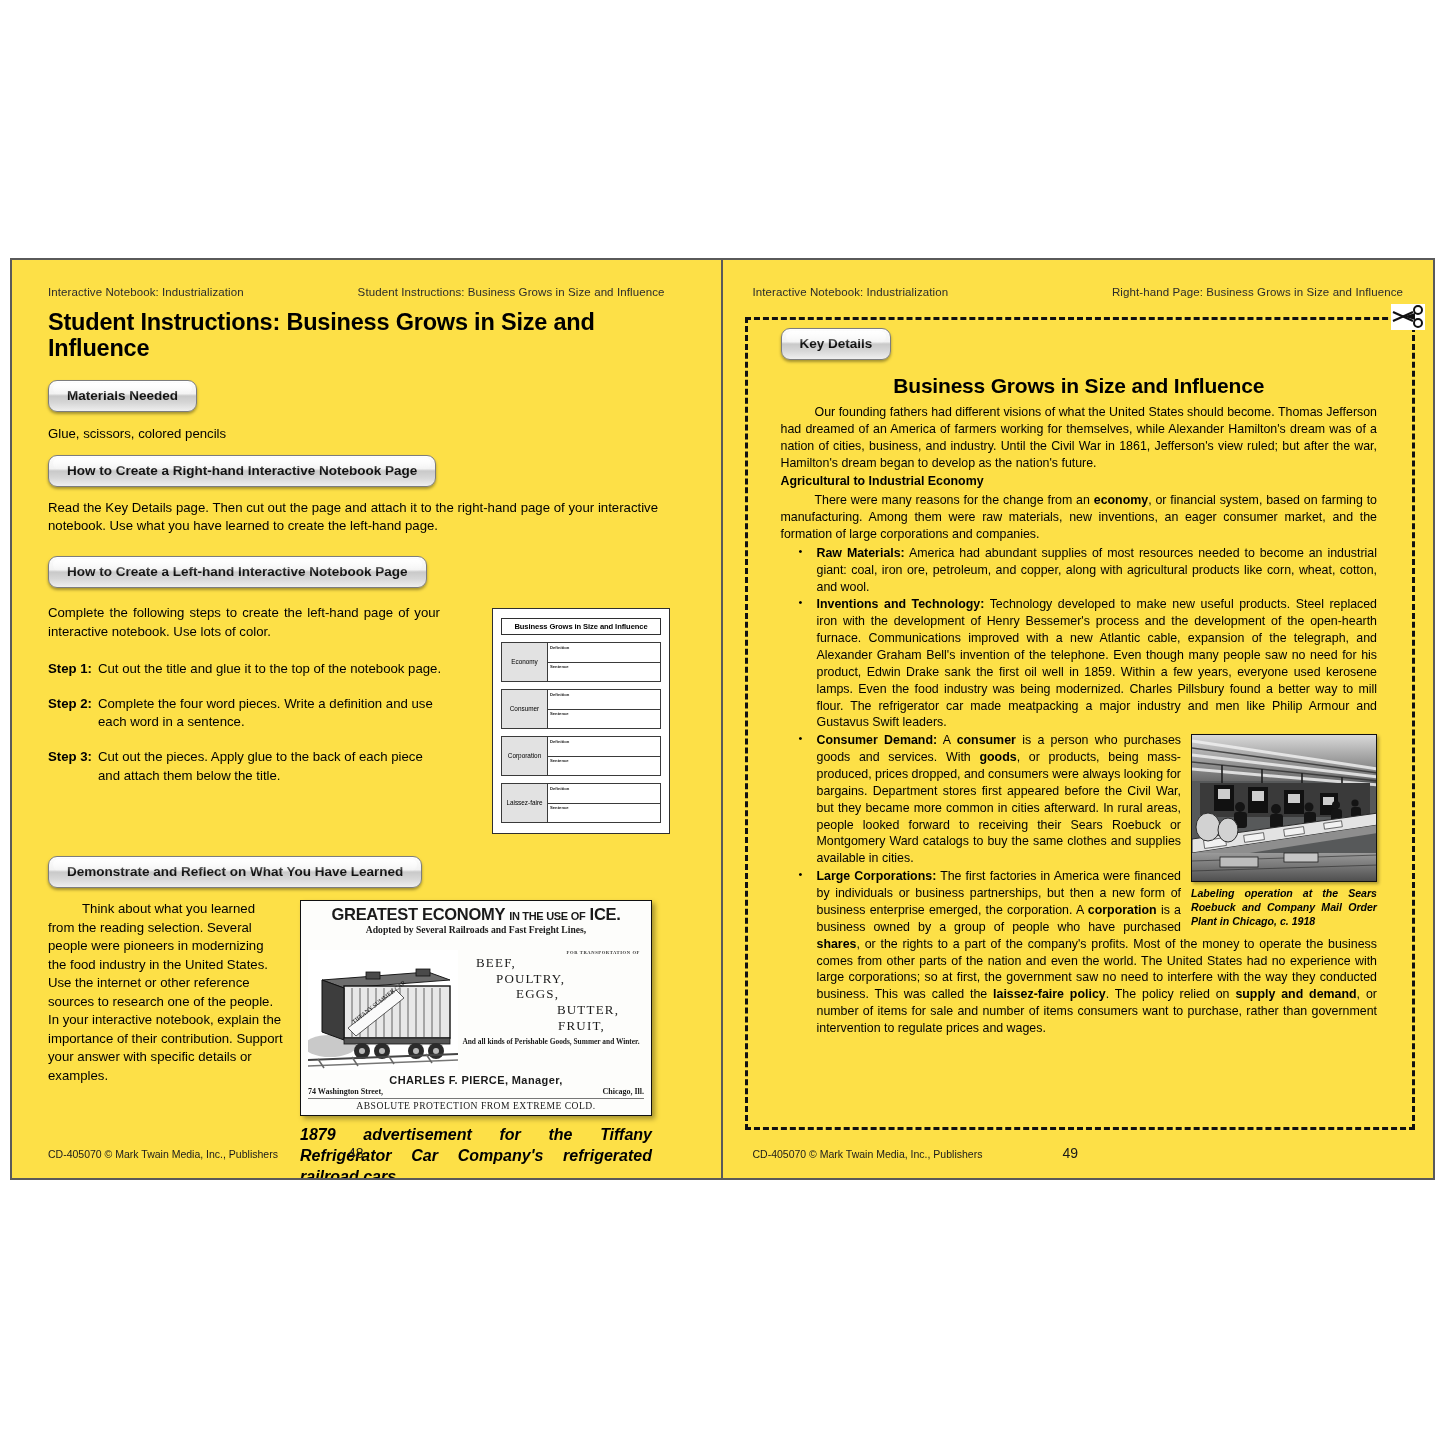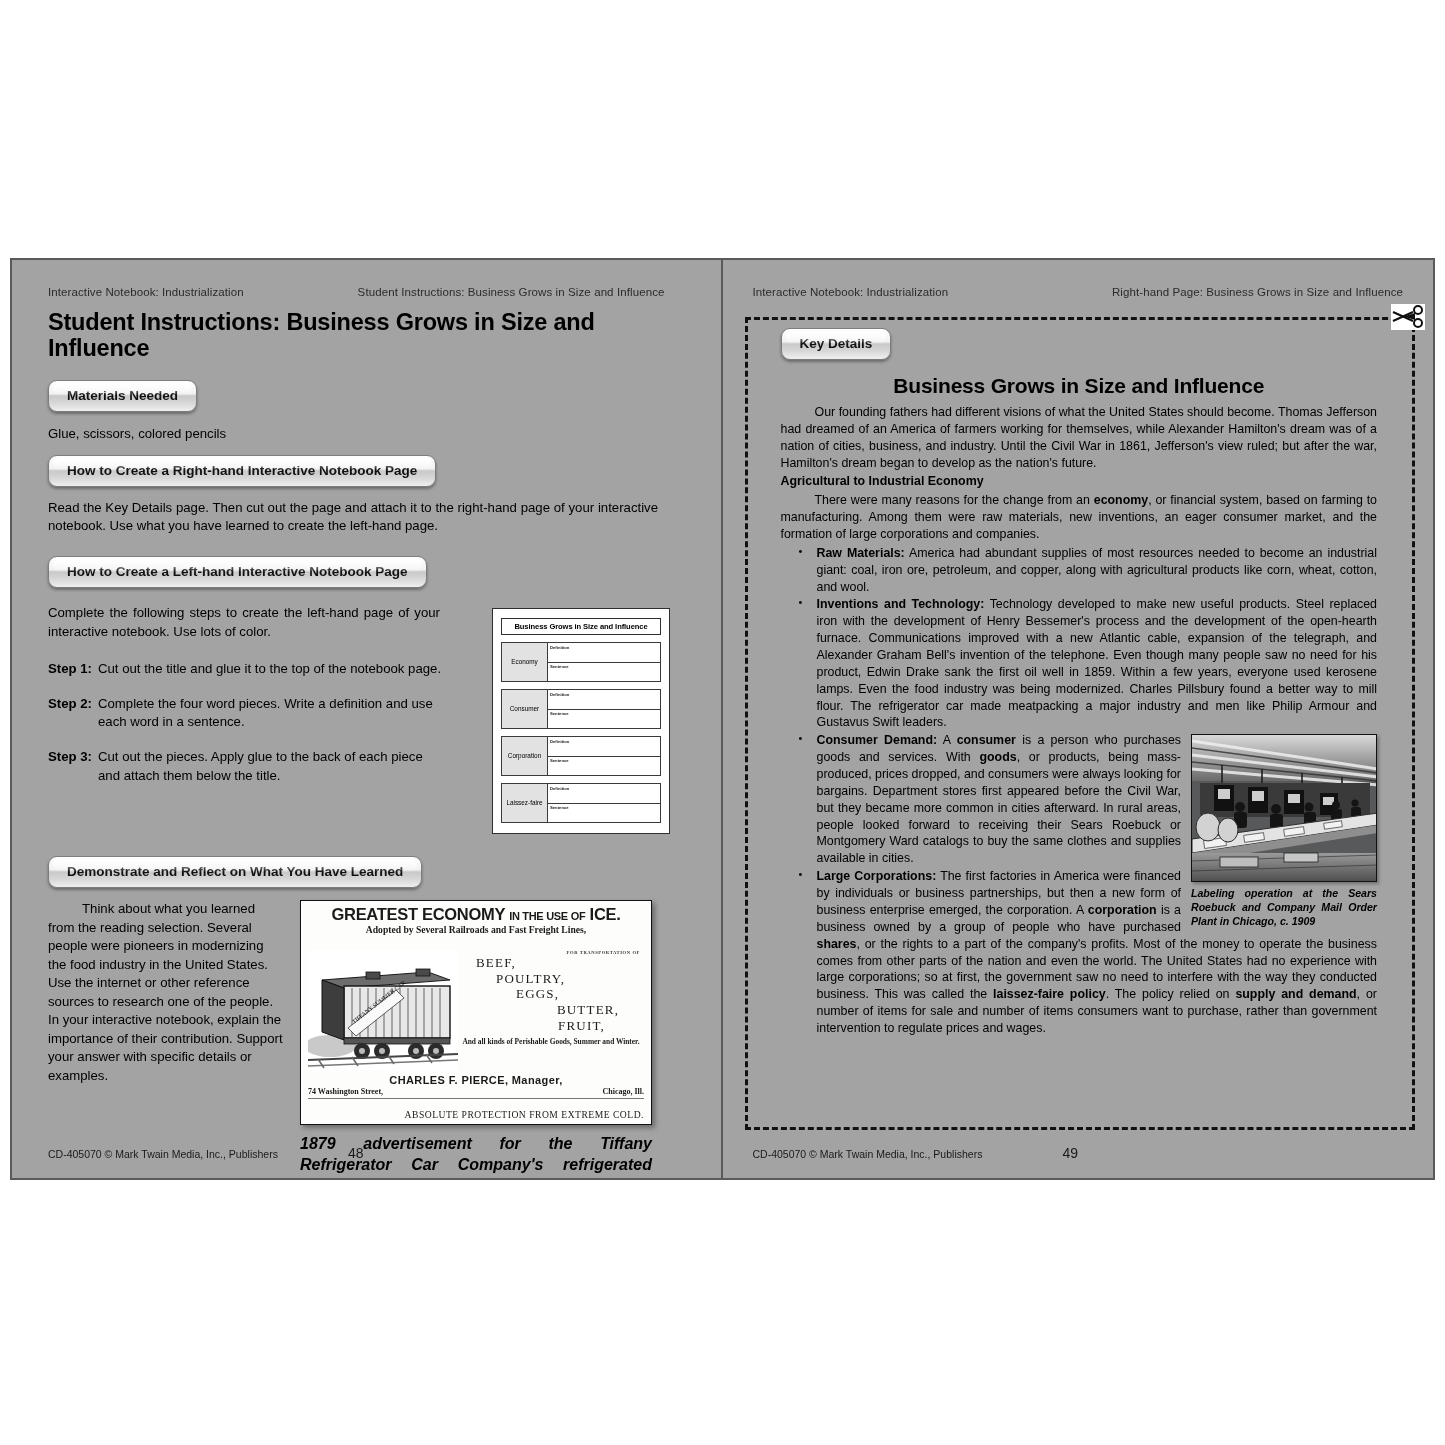--- a/index.html
+++ b/index.html
@@ -14,21 +14,21 @@
     position: absolute;
     left: 10px; top: 258px;
     width: 1425px; height: 922px;
     display: flex;
     background: #fff;
     border: 2px solid #5a5a5a;
   }
   .page {
     position: relative;
     height: 100%;
-    background: #a3a3a3;
+    background: #fde047;
     overflow: hidden;
   }
   .page-left  { width: 50%; border-right: 2px solid #5a5a5a; padding: 26px 30px 0 36px; }
   .page-right { width: 50%; padding: 26px 30px 0 30px; }
 
   
   .runhead {
     display: flex; justify-content: space-between;
     font-size: 11.5px; color: #2b2b2b; letter-spacing: .1px;
     margin-bottom: 12px;
@@ -136,22 +136,22 @@
   .ad-goods .g2 { text-align: left; padding-left: 34px; }
   .ad-goods .g3 { text-align: left; padding-left: 54px; }
   .ad-goods .g4 { text-align: center; padding-left: 74px; }
   .ad-goods .g5 { text-align: left; padding-left: 96px; }
   .ad-goods .note { font-size: 7.4px; font-weight: bold; line-height: 1.25; margin-top: 3px;
                     text-align: center; }
   .ad-l3 { text-align: center; font-size: 11px; font-weight: bold; margin-top: 4px;
            letter-spacing: .4px; font-family:"Liberation Sans", sans-serif; }
   .ad-l4 { display: flex; justify-content: space-between; font-size: 8px; font-weight: bold;
            margin-top: 1px; }
-  .ad-l5 { text-align: right; font-size: 9.6px; letter-spacing: .5px; margin-top: 2px;
-           border-top: 1px solid #777; padding-top: 10px; }
+  .ad-l5 { text-align: center; font-size: 9.6px; letter-spacing: .5px; margin-top: 2px;
+           border-top: 1px solid #777; padding-top: 1px; }
   .ad-caption {
     font-size: 16px; font-weight: bold; font-style: italic;
     line-height: 1.32; margin-top: 8px; text-align: justify;
   }
 
   
   .footer {
     position: absolute; left: 36px; right: 30px; bottom: 18px;
     font-size: 10.5px; color: #1a1a1a;
   }
@@ -501,21 +501,21 @@
                   <rect x="0" y="118" width="186" height="30" fill="url(#flr)"></rect>
                   <g stroke="#2a2a2a" stroke-width="1" opacity=".6">
                     <line x1="0" y1="126" x2="186" y2="120"></line>
                     <line x1="0" y1="136" x2="186" y2="130"></line>
                   </g>
 
                   <rect x="28" y="122" width="38" height="10" fill="#bdbdbd" stroke="#1f1f1f" stroke-width=".8"></rect>
                   <rect x="92" y="118" width="34" height="9" fill="#c6c6c6" stroke="#1f1f1f" stroke-width=".8"></rect>
                 </svg>
               </div>
-              <div class="photo-caption">Labeling operation at the Sears Roebuck and Company Mail Order Plant in Chicago, c. 1909</div>
+              <div class="photo-caption">Labeling operation at the Sears Roebuck and Company Mail Order Plant in Chicago, c. 1918</div>
             </div>
             <b>Consumer Demand:</b><span> A </span><b>consumer</b><span> is a person who purchases goods and services. With </span><b>goods</b><span>, or products, being mass-produced, prices dropped, and consumers were always looking for bargains. Department stores first appeared before the Civil War, but they became more common in cities afterward. In rural areas, people looked forward to receiving their Sears Roebuck or Montgomery Ward catalogs to buy the same clothes and supplies available in cities.</span>
           </li>
 
           <li><b>Large Corporations:</b><span> The first factories in America were financed by individuals or business partnerships, but then a new form of business enterprise emerged, the corporation. A </span><b>corporation</b><span> is a business owned by a group of people who have purchased </span><b>shares</b><span>, or the rights to a part of the company's profits. Most of the money to operate the business comes from other parts of the nation and even the world. The United States had no experience with large corporations; so at first, the government saw no need to interfere with the way they conducted business. This was called the </span><b>laissez-faire policy</b><span>. The policy relied on </span><b>supply and demand</b><span>, or number of items for sale and number of items consumers want to purchase, rather than government intervention to regulate prices and wages.</span></li>
 
         </ul>
       </div>
     </div>
 

